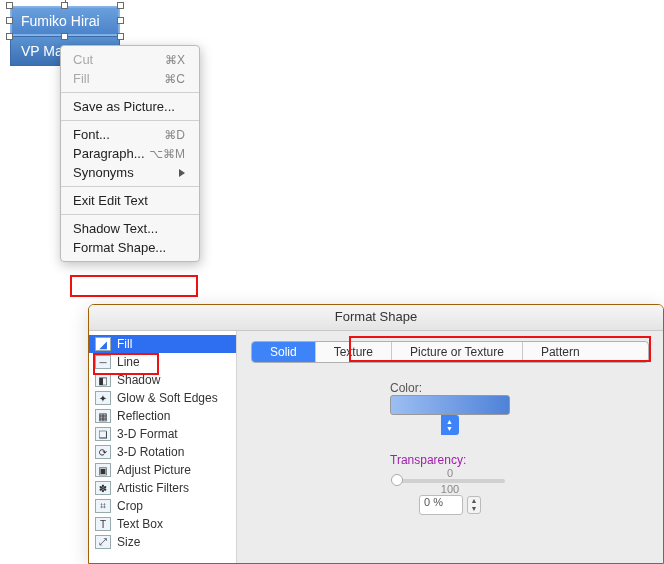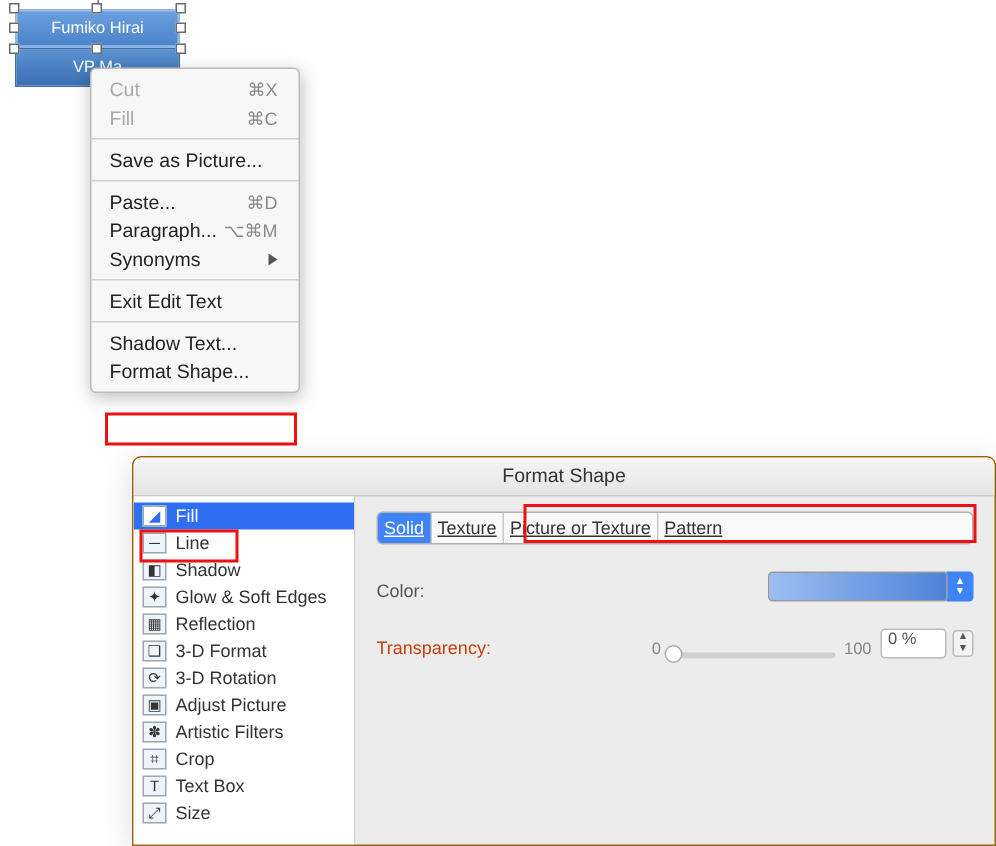--- a/index.html
+++ b/index.html
@@ -13,23 +13,22 @@
     color: #333;
     position: relative;
     overflow: hidden;
   }
 
   
   .shape-stack { position: absolute; left: 10px; top: 6px; }
   .shape-box {
     border: 1px solid #3d6aa8;
     padding: 6px 10px;
-    text-align: center;
     color: #fff;
-    font-size: 11px;
+    font-size: 14px;
     min-width: 110px;
   }
   .shape-top {
     background: linear-gradient(#6aa0de, #4b83c9);
     border: 1px solid #8ab4e8;
     box-shadow: 0 0 0 1px #7aaee4 inset;
   }
   .shape-bottom {
     background: linear-gradient(#5a93d2, #3b6fb3);
     margin-top: 0;
@@ -110,32 +109,31 @@
   }
   .red-fill { left:93px; top:353px; width:66px; height:22px; }
 
   .pane { flex:1; padding:10px 14px; position:relative; }
   .seg {
     display:flex; border:1px solid #b0b0b0; border-radius:4px;
     overflow:hidden; background:#fafafa;
     font-size:12px;
   }
   .seg > div {
-    padding:3px 4px;
+    padding:3px 18px;
     border-right:1px solid #c9c9c9;
     cursor:default;
-    text-decoration:underline;
   }
   .seg > div:last-child { border-right:none; }
   .seg .sel { background:#3e83f7; color:#fff; }
   .red-seg { left:349px; top:336px; width:302px; height:26px; }
 
-  .form-row { display:flex; align-items:flex-end; margin-top:18px; font-size:12px; color:#555; }
+  .form-row { display:flex; align-items:center; margin-top:18px; font-size:12px; color:#555;flex-direction:column; }
   .lbl { width:120px; }
-  .lbl.dim { color:#c2410c; }
+  .lbl.dim { color:#a21caf; }
   .color-well {
     width:120px; height:20px; border:1px solid #999; border-radius:3px;
     background: linear-gradient(90deg, #9cbef2, #4f82d8);
     position:relative;
   }
   .color-arrs {
     width:18px; height:20px; background:#3e83f7; border-radius:0 3px 3px 0;
     margin-left:-1px; display:flex; flex-direction:column; align-items:center; justify-content:center;
     color:#fff; font-size:7px; line-height:7px;
   }
@@ -189,21 +187,21 @@
   <div class="ctx-row disabled">
     <span>Fill</span>
     <span class="ctx-short">⌘C</span>
   </div>
   <div class="ctx-sep"></div>
   <div class="ctx-row">
     <span>Save as Picture...</span>
   </div>
   <div class="ctx-sep"></div>
   <div class="ctx-row">
-    <span>Paste...</span>
+    <span>Font...</span>
     <span class="ctx-short">⌘D</span>
   </div>
   <div class="ctx-row">
     <span>Paragraph...</span>
     <span class="ctx-short">⌥⌘M</span>
   </div>
   <div class="ctx-row">
     <span>Synonyms</span>
     <span class="submenu-tri"></span>
   </div>

